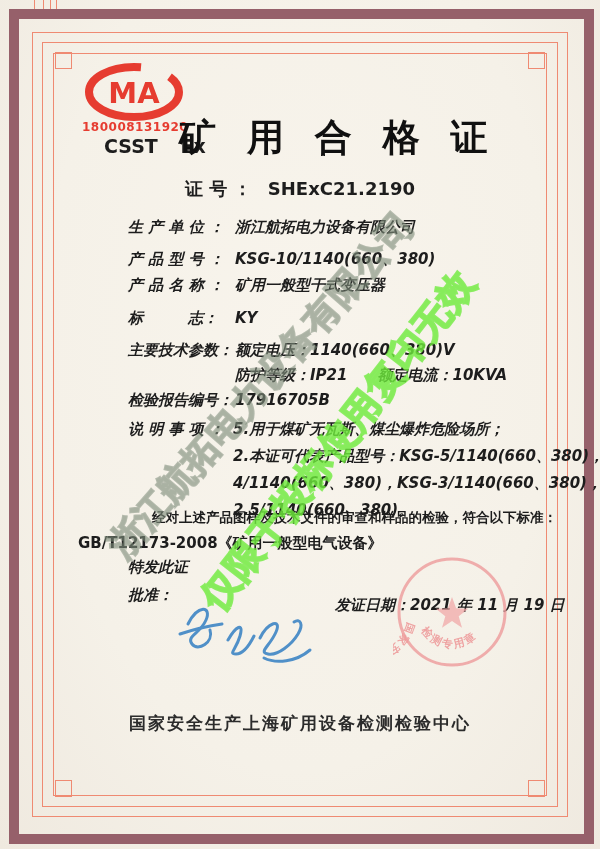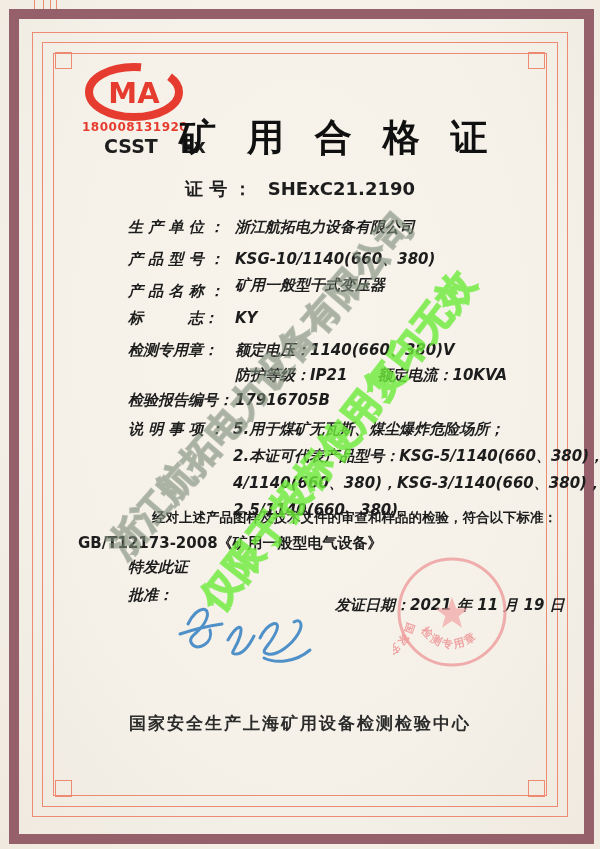--- a/index.html
+++ b/index.html
@@ -71,27 +71,27 @@
       <span>证 号 ：</span>
       <span style="margin-left:10px;">SHExC21.2190</span>
     </div>
 
     <div class="abs lbl" style="left:128px;top:218px;">生 产 单 位 ：</div>
     <div class="abs val" style="left:235px;top:218px;">浙江航拓电力设备有限公司</div>
 
     <div class="abs lbl" style="left:128px;top:250px;">产 品 型 号 ：</div>
     <div class="abs val" style="left:235px;top:250px;">KSG-10/1140(660、380)</div>
 
-    <div class="abs lbl" style="left:128px;top:282px;">产 品 名 称 ：</div>
+    <div class="abs lbl" style="left:128px;top:276px;">产 品 名 称 ：</div>
     <div class="abs val" style="left:235px;top:276px;">矿用一般型干式变压器</div>
 
     <div class="abs lbl" style="left:128px;top:309px;">标　　　志：</div>
     <div class="abs val" style="left:235px;top:309px;">KY</div>
 
-    <div class="abs lbl" style="left:128px;top:341px;">检测专用章：</div>
+    <div class="abs lbl" style="left:128px;top:341px;">主要技术参数：</div>
     <div class="abs val" style="left:235px;top:341px;">额定电压：1140(660、380)V</div>
     <div class="abs val" style="left:235px;top:366px;">防护等级：IP21　　额定电流：10KVA</div>
 
     <div class="abs lbl" style="left:128px;top:391px;">检验报告编号：</div>
     <div class="abs val" style="left:235px;top:391px;">17916705B</div>
 
     <div class="abs lbl" style="left:128px;top:420px;">说 明 事 项 ：</div>
     <div class="abs val" style="left:233px;top:420px;">5.用于煤矿无瓦斯、煤尘爆炸危险场所；</div>
     <div class="abs val" style="left:233px;top:447px;">2.本证可代表产品型号：KSG-5/1140(660、380)，KSG-</div>
     <div class="abs val" style="left:233px;top:474px;">4/1140(660、380)，KSG-3/1140(660、380)，KSG-</div>

